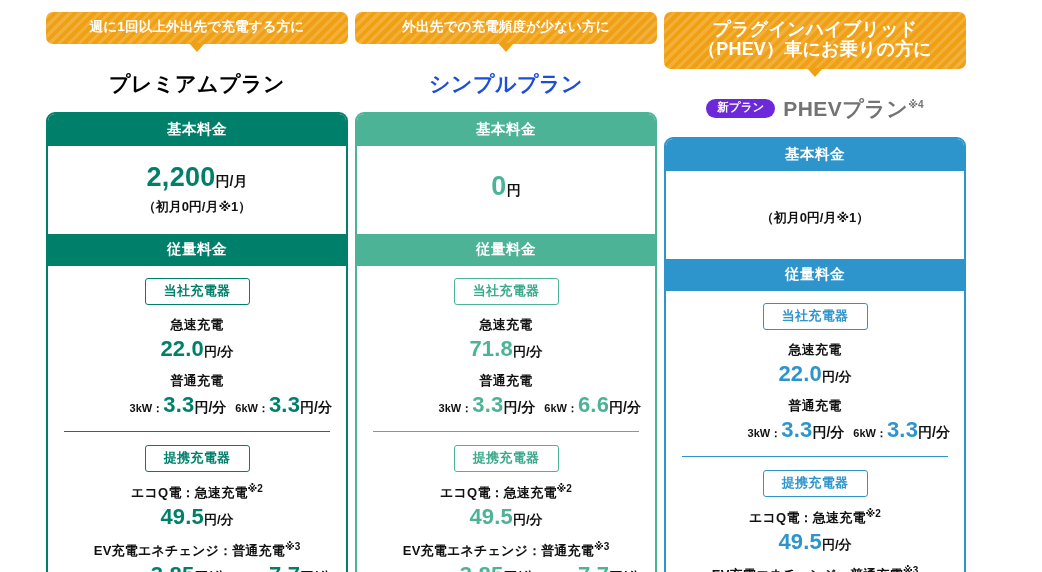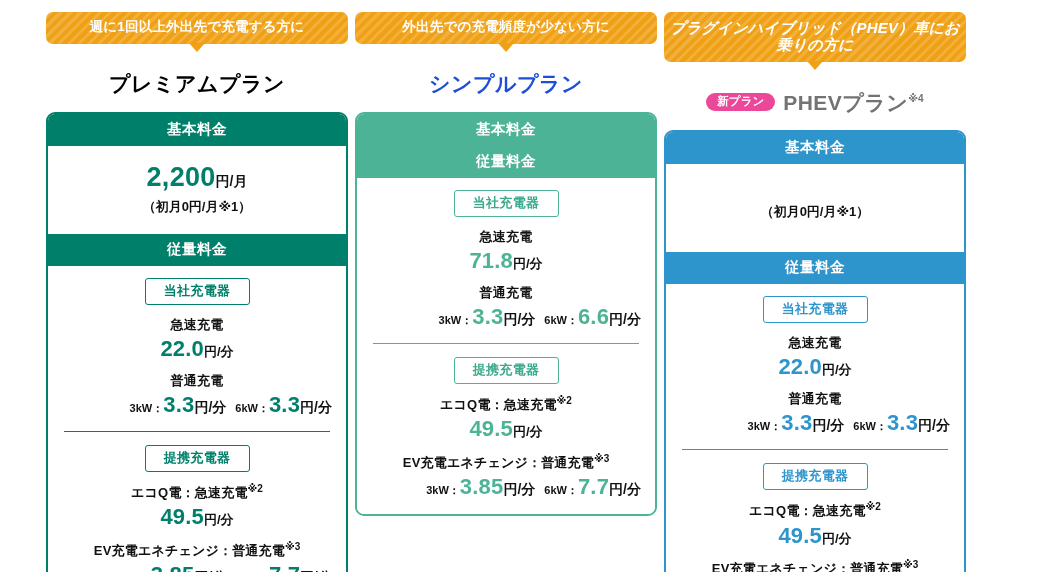--- a/index.html
+++ b/index.html
@@ -74,21 +74,21 @@
     justify-content: center;
     gap: 8px;
     font-size: 21px;
     font-weight: bold;
     letter-spacing: 0.5px;
     white-space: nowrap;
   }
   .plan-title .title-text { line-height: 1; }
   .new-pill {
     display: inline-block;
-    background: #ec4899;
+    background: #6d28d9;
     color: #fff;
     font-size: 11.5px;
     font-weight: bold;
     border-radius: 20px;
     padding: 3px 11px 4px 11px;
     line-height: 1;
     letter-spacing: 0;
   }
   .sup {
     font-size: 10px;
@@ -265,20 +265,26 @@
   <div class="plan-col">
     <div class="ribbon">外出先での充電頻度が少ない方に</div>
 
     <div class="plan-title">
       <span class="title-text" style="color:#1d4ed8;">シンプルプラン</span>
     </div>
 
     <div class="card" style="border-color:#4cb396;">
       <div class="band" style="background:#4cb396;">基本料金</div>
 
+      <div class="basic-body">
+        <div class="price-main" style="color:#4cb396;">
+          <span>0</span><span class="unit-bold">円</span>
+        </div>
+        <div class="price-note"></div>
+      </div>
 
       <div class="band" style="background:#4cb396;">従量料金</div>
 
       <div class="usage-body">
         <div class="charger-tag" style="border-color:#4cb396;color:#3aa98c;">当社充電器</div>
 
         <div class="row-label">急速充電</div>
         <div class="row-price" style="color:#4cb396;">
           <span>71.8</span><span class="unit-bold">円/分</span>
         </div>
@@ -303,21 +309,21 @@
           <span>EV充電エネチェンジ：普通充電</span><span class="sup">※3</span>
         </div>
         <div class="kw-line">
           <span class="kw-label">3kW：</span><span class="kw-val" style="color:#4cb396;">3.85</span><span class="unit-bold">円/分</span><span class="kw-gap"></span><span class="kw-label">6kW：</span><span class="kw-val" style="color:#4cb396;">7.7</span><span class="unit-bold">円/分</span>
         </div>
       </div>
     </div>
   </div>
 
   <div class="plan-col">
-    <div class="ribbon" style="font-size:15px;font-style:italic;">プラグインハイブリッド（PHEV）車にお乗りの方に</div>
+    <div class="ribbon" style="font-size:18px;">プラグインハイブリッド（PHEV）車にお乗りの方に</div>
 
     <div class="plan-title">
       <span class="new-pill">新プラン</span>
       <span class="title-text" style="color:#737373;">
         <span>PHEVプラン</span><span class="sup">※4</span>
       </span>
     </div>
 
     <div class="card" style="border-color:#2e95cc;">
       <div class="band" style="background:#2e95cc;">基本料金</div>

